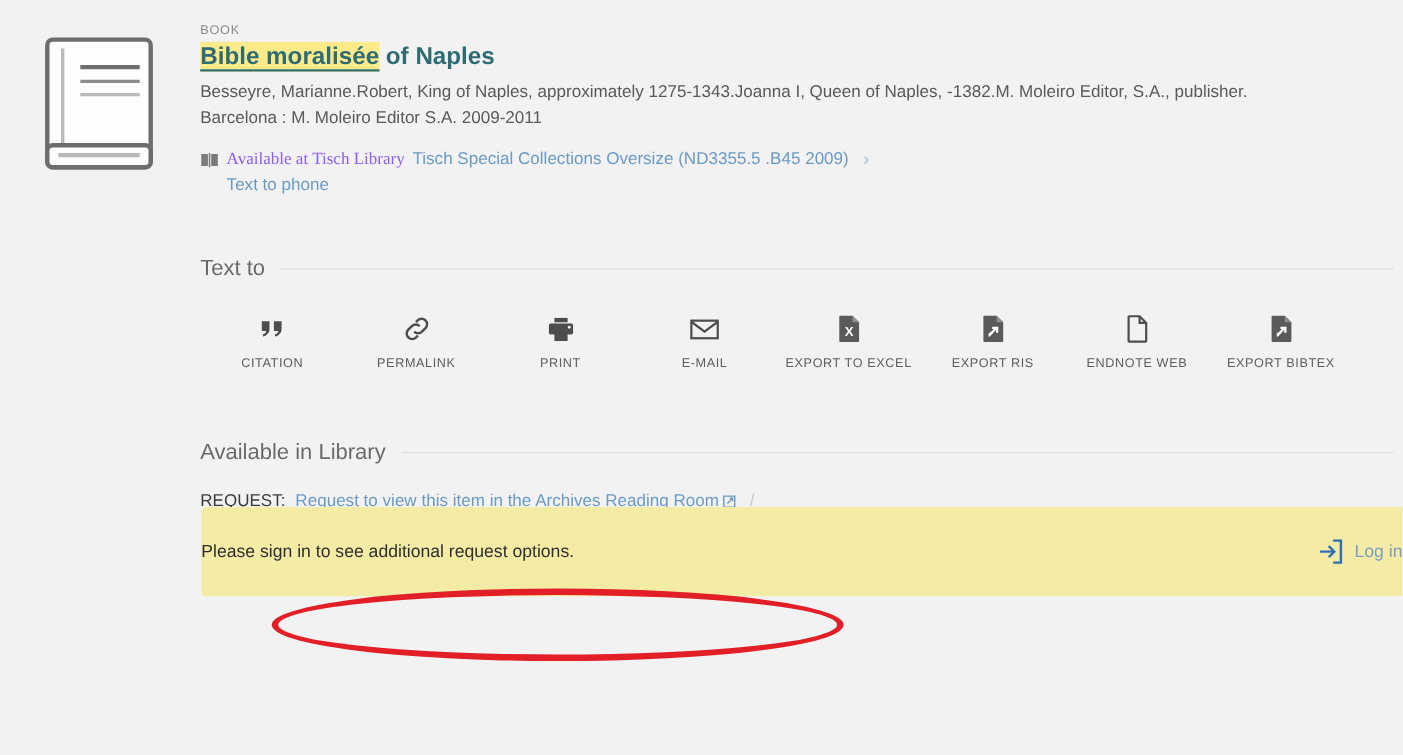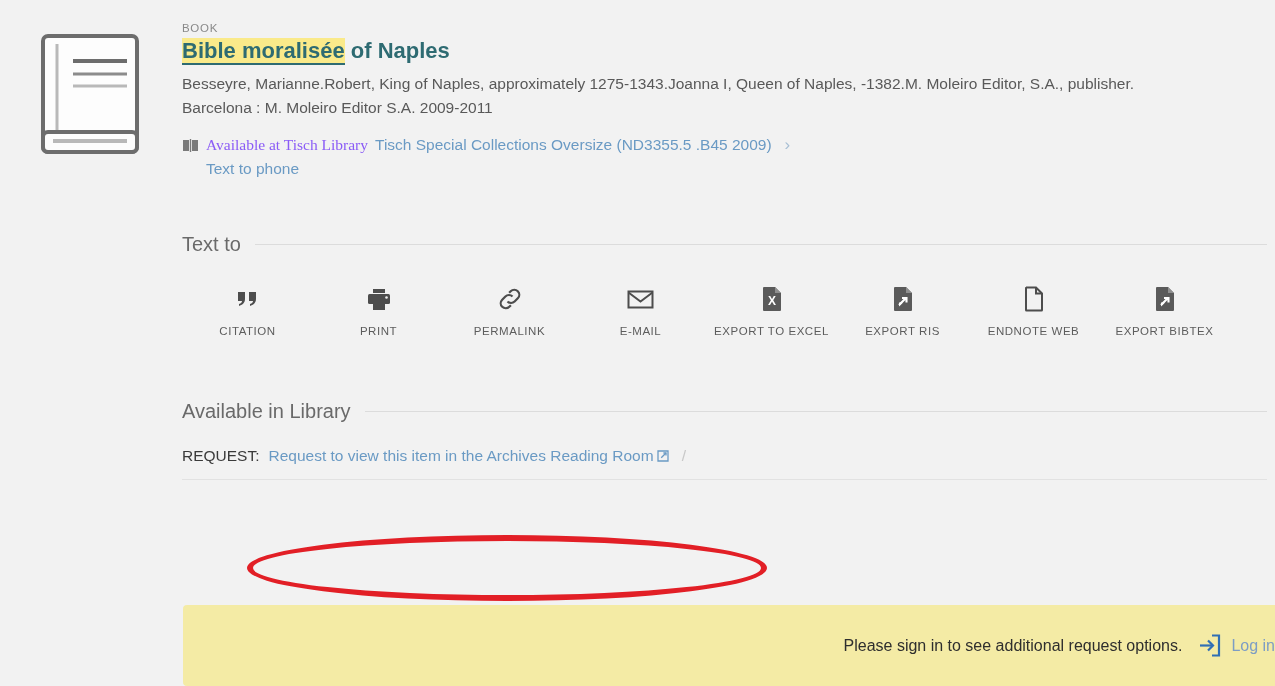--- a/index.html
+++ b/index.html
@@ -7,21 +7,21 @@
   html, body {
     margin: 0; padding: 0;
     width: 1275px; height: 686px;
     background: #f2f2f2;
     font-family: "Liberation Sans", sans-serif;
     overflow: hidden;
   }
   .page {
     position: relative;
     width: 1275px;
-    height: 686px;
+    height: 542px;
     background: #f2f2f2;
   }
 
   
   .record {
     display: flex;
     padding: 18px 0 0 0;
   }
   .thumb-wrap {
     width: 182px;
@@ -185,21 +185,21 @@
     position: absolute;
     left: 183px;
     right: 0;
     bottom: 0;
     height: 81px;
     background: #f4eba5;
     border-top-left-radius: 4px;
     border-bottom-left-radius: 4px;
     display: flex;
     align-items: center;
-    justify-content: flex-end;
+    justify-content: space-between;
     gap: 16px;
   }
   .signin-text {
     font-size: 16px;
     color: #2e2e2e;
   }
   .login-btn {
     display: inline-flex;
     align-items: center;
     gap: 9px;
@@ -278,38 +278,38 @@
           <svg width="22" height="18" viewBox="0 0 22 18">
               <path d="M1 2h7v7c0 4-3 6-6 7V14c2-.6 3-1.7 3-3H1z" fill="#4d4d4d"></path>
               <path d="M12 2h7v7c0 4-3 6-6 7V14c2-.6 3-1.7 3-3h-4z" fill="#4d4d4d"></path>
             </svg>
         </span>
         <span class="sendto-label">CITATION</span>
       </div>
 
       <div class="sendto-item">
         <span class="sendto-icon">
+          <svg width="26" height="24" viewBox="0 0 26 24" fill="none" stroke="#4d4d4d" stroke-width="2.2">
+              <path d="M10.5 14.5a5 5 0 0 0 7.1 0l3.2-3.2a5 5 0 0 0-7.1-7.1l-1.6 1.6"></path>
+              <path d="M15.5 9.5a5 5 0 0 0-7.1 0l-3.2 3.2a5 5 0 0 0 7.1 7.1l1.6-1.6"></path>
+            </svg>
+        </span>
+        <span class="sendto-label">PERMALINK</span>
+      </div>
+
+      <div class="sendto-item">
+        <span class="sendto-icon">
           <svg width="26" height="25" viewBox="0 0 26 25">
               <rect x="7" y="2" width="12" height="4" fill="#4d4d4d"></rect>
               <rect x="2" y="7" width="22" height="10" rx="1.5" fill="#4d4d4d"></rect>
               <rect x="7" y="15" width="12" height="8" fill="#4d4d4d"></rect>
               <circle cx="20.5" cy="10.5" r="1.3" fill="#f2f2f2"></circle>
             </svg>
         </span>
         <span class="sendto-label">PRINT</span>
-      </div>
-
-      <div class="sendto-item">
-        <span class="sendto-icon">
-          <svg width="26" height="24" viewBox="0 0 26 24" fill="none" stroke="#4d4d4d" stroke-width="2.2">
-              <path d="M10.5 14.5a5 5 0 0 0 7.1 0l3.2-3.2a5 5 0 0 0-7.1-7.1l-1.6 1.6"></path>
-              <path d="M15.5 9.5a5 5 0 0 0-7.1 0l-3.2 3.2a5 5 0 0 0 7.1 7.1l1.6-1.6"></path>
-            </svg>
-        </span>
-        <span class="sendto-label">PERMALINK</span>
       </div>
 
       <div class="sendto-item">
         <span class="sendto-icon">
           <svg width="27" height="21" viewBox="0 0 27 21" fill="none" stroke="#4d4d4d" stroke-width="2">
               <rect x="1.5" y="2.5" width="24" height="16"></rect>
               <path d="M1.5 3.5l12 9 12-9"></path>
             </svg>
         </span>
         <span class="sendto-label">E-MAIL</span>

